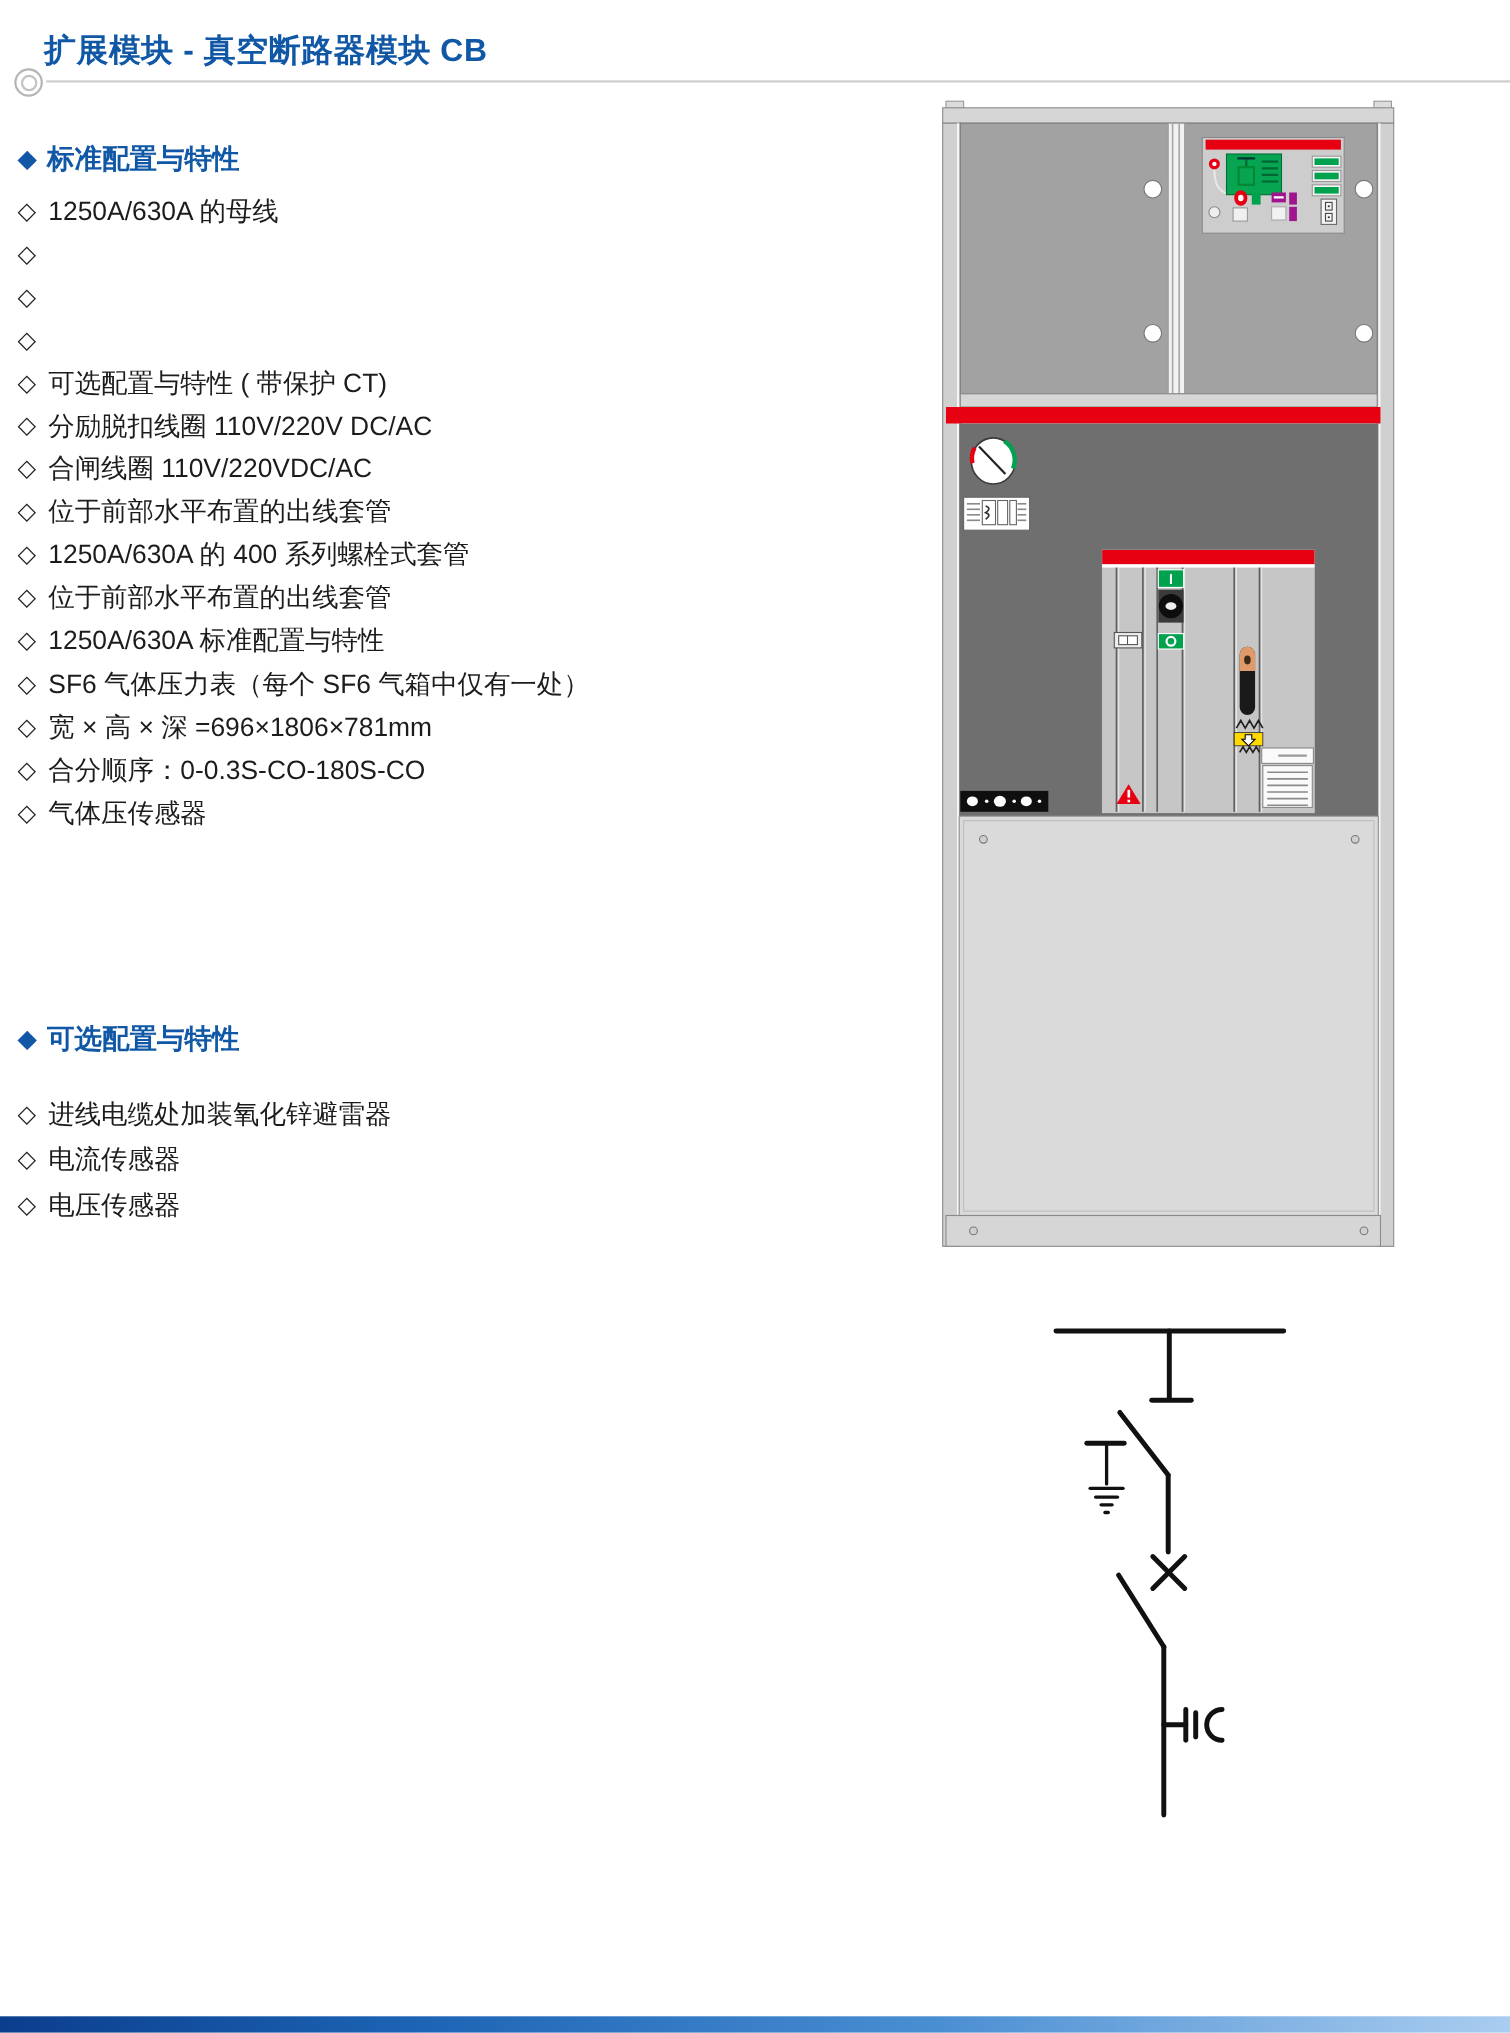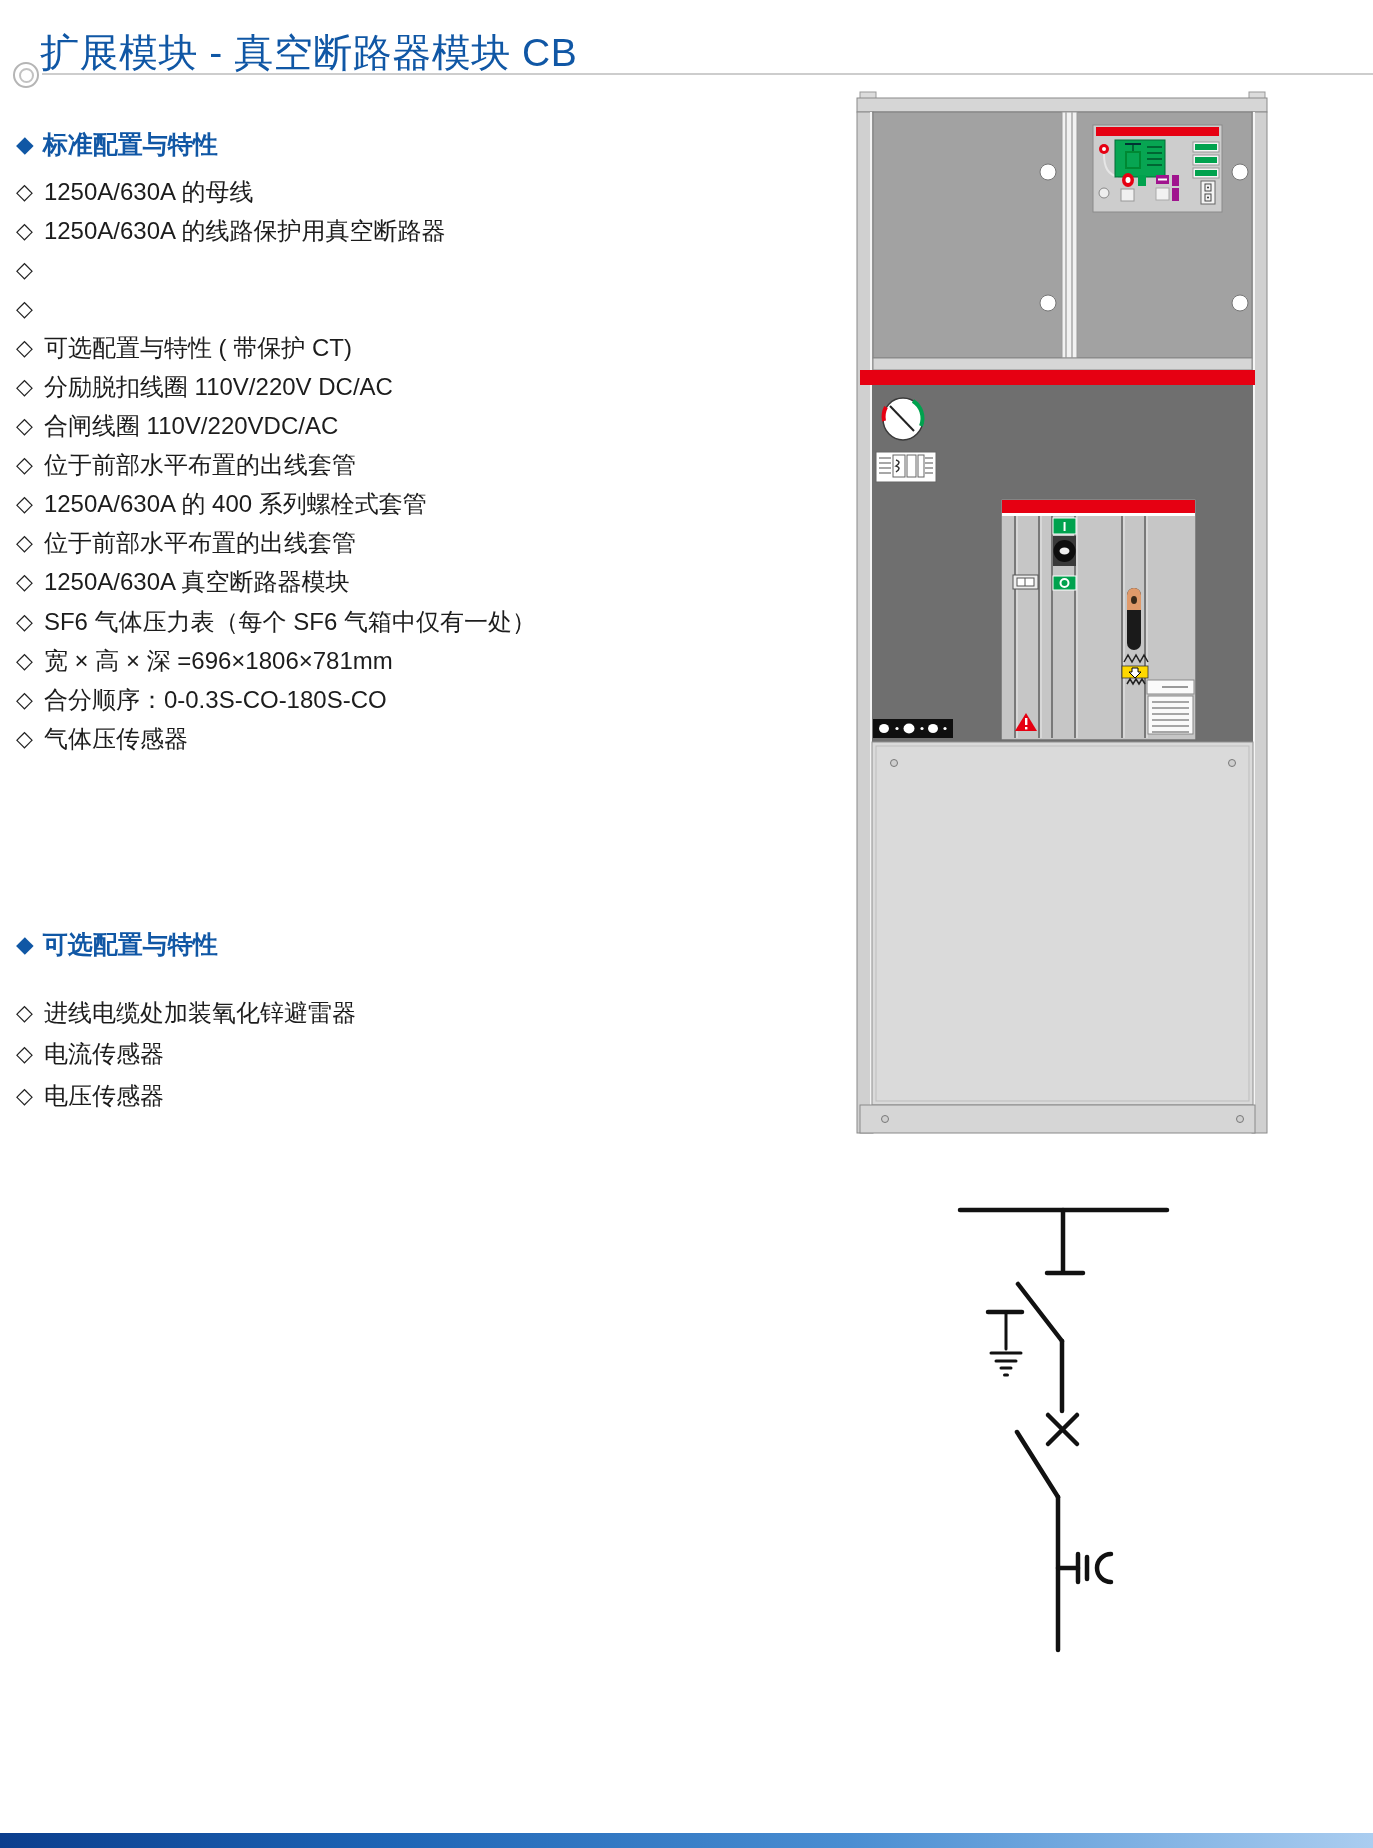--- a/index.html
+++ b/index.html
@@ -1,21 +1,21 @@
 <!DOCTYPE html>
 <html style="--accent-blue: #1057a5; --red: #e60012; --green: #00a24e; --yellow: #ffd900; --magenta: #a0148e; --footer-left: #0b3e8d; --footer-right: #aacdf0;"><head>
 <meta charset="utf-8">
 <style>
   html,body{margin:0;padding:0;}
   body{
     width:1373px;height:1848px;position:relative;background:#ffffff;
     font-family:"Liberation Sans","DejaVu Sans",sans-serif;overflow:hidden;
   }
   .page-title{
-    position:absolute;left:40px;top:26px;font-size:39px;font-weight:normal;
+    position:absolute;left:40px;top:26px;font-size:29px;font-weight:bold;
     color:var(--accent-blue);letter-spacing:0.5px;white-space:nowrap;
   }
   .ring{
     position:absolute;left:13px;top:62px;width:22px;height:22px;border-radius:50%;
     border:2px solid #b5b5b5;background:#fff;display:flex;align-items:center;justify-content:center;
   }
   .ring::after{
     content:"";width:11px;height:11px;border-radius:50%;border:2px solid #c2c2c2;
   }
   .rule{
@@ -66,21 +66,20 @@
   <span class="diamond">◆</span>
   <span>标准配置与特性</span>
 </div>
 <ul class="feature-list" id="list-standard">
     <li>
       <span class="bullet">◇</span>
       <span>1250A/630A 的母线</span>
     </li>
     <li>
       <span class="bullet">◇</span>
-      <span>1250A/630A 的线路保护用真空断路器</span>
     </li>
     <li>
       <span class="bullet">◇</span>
     </li>
     <li>
       <span class="bullet">◇</span>
     </li>
     <li>
       <span class="bullet">◇</span>
       <span>可选配置与特性 ( 带保护 CT)</span>
@@ -100,21 +99,21 @@
     <li>
       <span class="bullet">◇</span>
       <span>1250A/630A 的 400 系列螺栓式套管</span>
     </li>
     <li>
       <span class="bullet">◇</span>
       <span>位于前部水平布置的出线套管</span>
     </li>
     <li>
       <span class="bullet">◇</span>
-      <span>1250A/630A 真空断路器模块</span>
+      <span>1250A/630A 标准配置与特性</span>
     </li>
     <li>
       <span class="bullet">◇</span>
       <span>SF6 气体压力表（每个 SF6 气箱中仅有一处）</span>
     </li>
     <li>
       <span class="bullet">◇</span>
       <span>宽 × 高 × 深 =696×1806×781mm</span>
     </li>
     <li>

